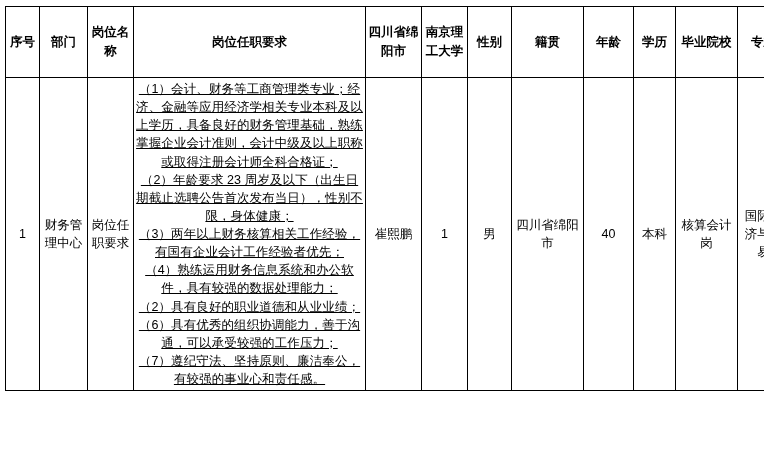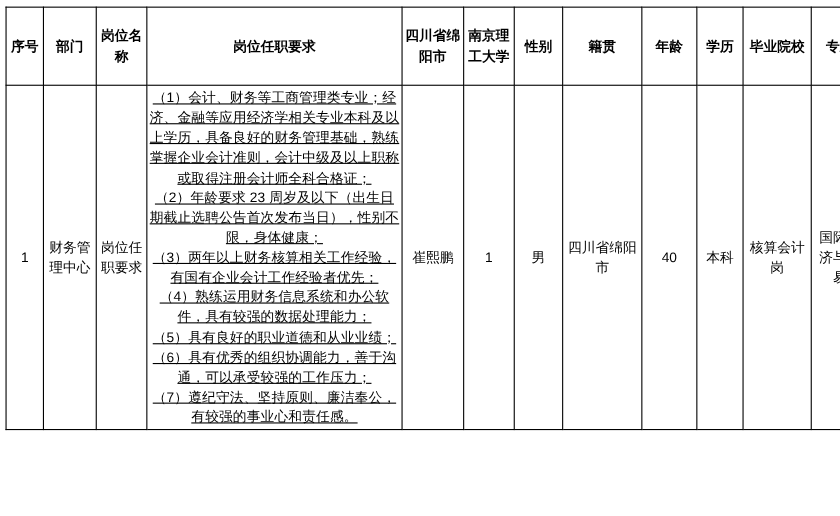--- a/index.html
+++ b/index.html
@@ -133,21 +133,21 @@
             <span class="stack">财务管理中心</span>
           </td>
         <td class="cell-body">
             <span class="stack">岗位任职要求</span>
           </td>
         <td class="requirements">
           <p class="ind">（1）会计、财务等工商管理类专业；经济、金融等应用经济学相关专业本科及以上学历，具备良好的财务管理基础，熟练掌握企业会计准则，会计中级及以上职称或取得注册会计师全科合格证；</p>
           <p class="ind">（2）年龄要求 23 周岁及以下（出生日期截止选聘公告首次发布当日），性别不限，身体健康；</p>
           <p class="ind">（3）两年以上财务核算相关工作经验，有国有企业会计工作经验者优先；</p>
           <p class="ind">（4）熟练运用财务信息系统和办公软件，具有较强的数据处理能力；</p>
-          <p class="ind">（5）具有良好的职业道德和从业业绩；</p>
+          <p class="ind">（2）具有良好的职业道德和从业业绩；</p>
           <p class="ind">（6）具有优秀的组织协调能力，善于沟通，可以承受较强的工作压力；</p>
           <p class="ind">（7）遵纪守法、坚持原则、廉洁奉公，有较强的事业心和责任感。</p>
         </td>
         <td class="cell-body">崔熙鹏</td>
         <td class="cell-body">1</td>
         <td class="cell-body">男</td>
         <td class="cell-body">
             <span class="stack">四川省绵阳市</span>
           </td>
         <td class="cell-body">40</td>

